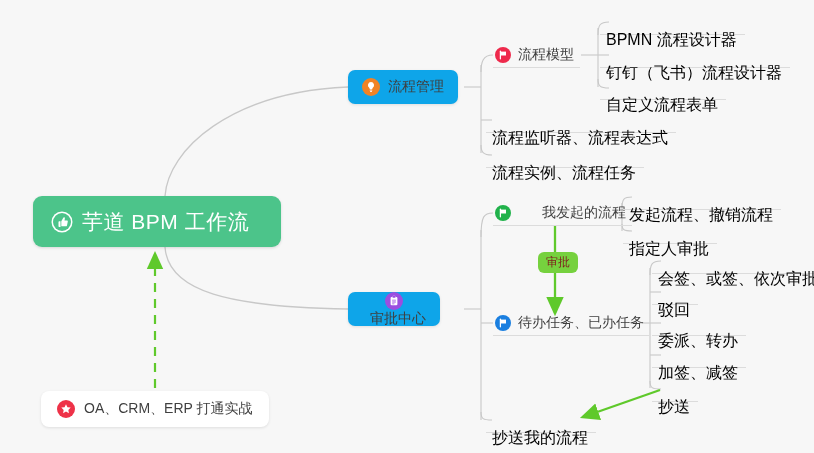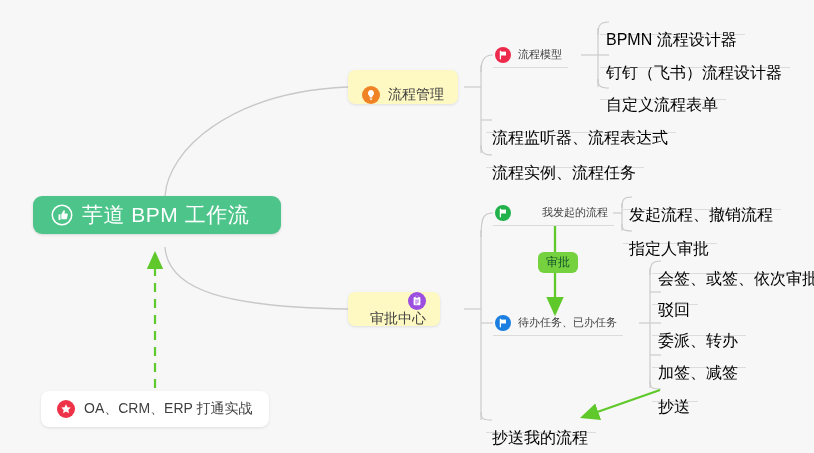--- a/index.html
+++ b/index.html
@@ -27,45 +27,45 @@
     height: 453px;
     pointer-events: none;
   }
 
   
   .root-node {
     position: absolute;
     left: 33px;
     top: 196px;
     width: 248px;
-    height: 38px;
+    height: 51px;
     background: #4cc48a;
     border-radius: 9px;
     box-shadow: 0 1px 3px rgba(0,0,0,0.13);
     display: flex;
     align-items: center;
     padding-left: 18px;
     box-sizing: border-box;
   }
   .root-label {
     color: #ffffff;
     font-size: 21px;
     letter-spacing: 0.5px;
     margin-left: 9px;
     white-space: nowrap;
   }
 
   
   .card-node {
     position: absolute;
-    background: #fef9c3;
+    background: #0ea5e9;
     border-radius: 7px;
     box-shadow: 0 1px 3px rgba(0,0,0,0.10);
     display: flex;
-    align-items: flex-end;
+    align-items: center;
     padding: 0 14px;
     height: 34px;
     box-sizing: border-box;
     white-space: nowrap;
   }
   .card-label {
     font-size: 14px;
     color: #3f3f3f;
     margin-left: 8px;
   }
@@ -75,21 +75,21 @@
     position: absolute;
     display: flex;
     align-items: center;
     height: 26px;
     padding: 0 6px 0 2px;
     box-sizing: border-box;
     border-bottom: 1px solid #dcdcdc;
     white-space: nowrap;
   }
   .line-node .line-label {
-    font-size: 11px;
+    font-size: 14px;
     color: #3f3f3f;
   }
   .line-node .icon-wrap + .line-label { margin-left: 7px; }
 
   
   .leaf-node {
     position: absolute;
     display: flex;
     align-items: center;
     height: 26px;
@@ -127,21 +127,21 @@
 
   
   .arrow-chip {
     position: absolute;
     left: 538px;
     top: 252px;
     background: #76d13e;
     border-radius: 6px;
     padding: 3px 8px;
     font-size: 12px;
-    color: #14532d;
+    color: #7f1d1d;
     line-height: 15px;
   }
 
   
   .icon-wrap {
     display: inline-flex;
     align-items: center;
     justify-content: center;
     flex: none;
   }

